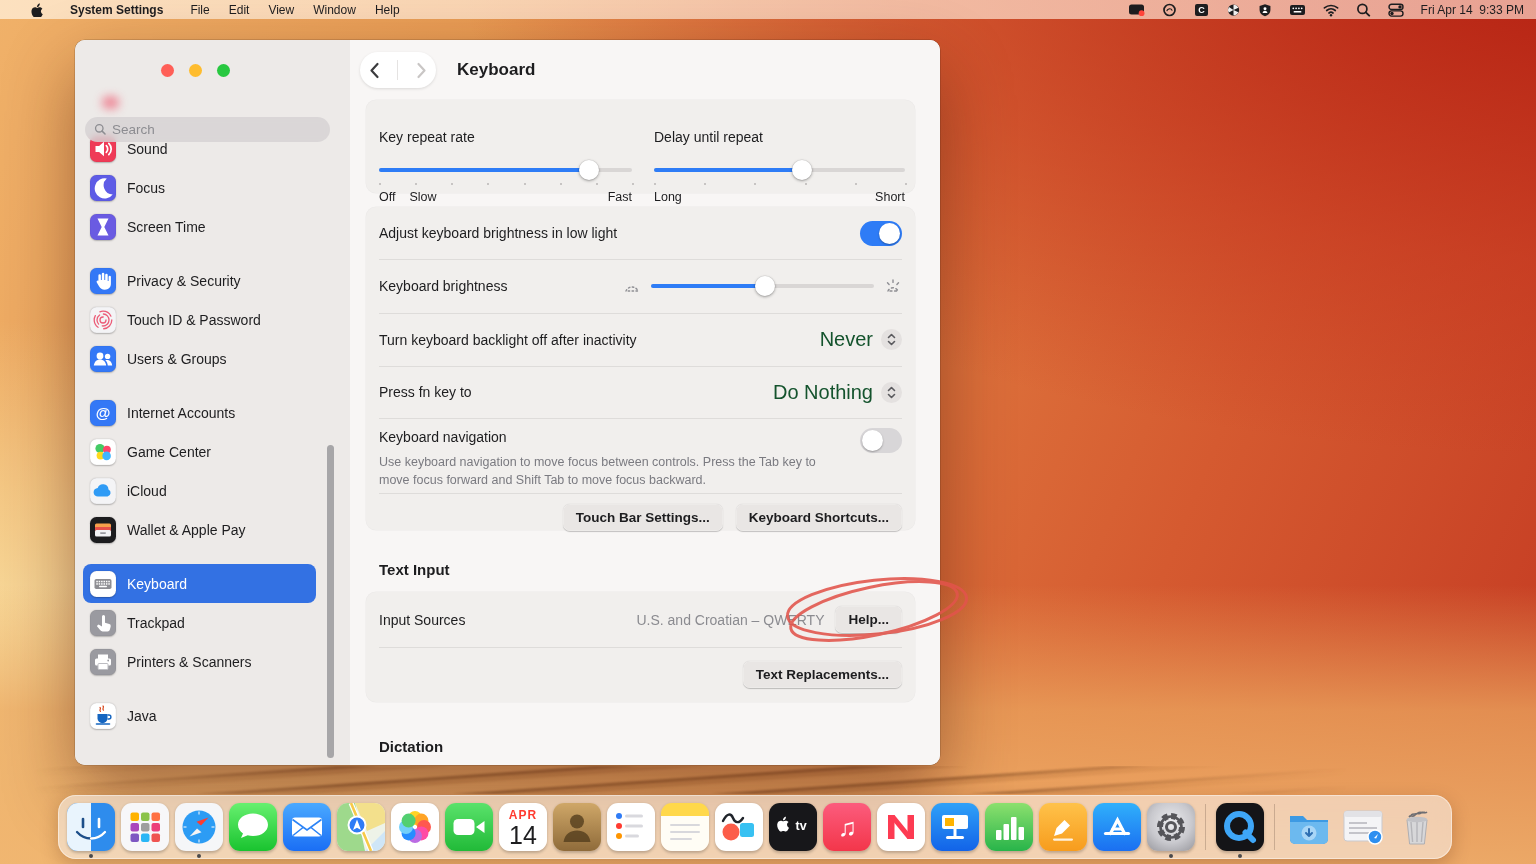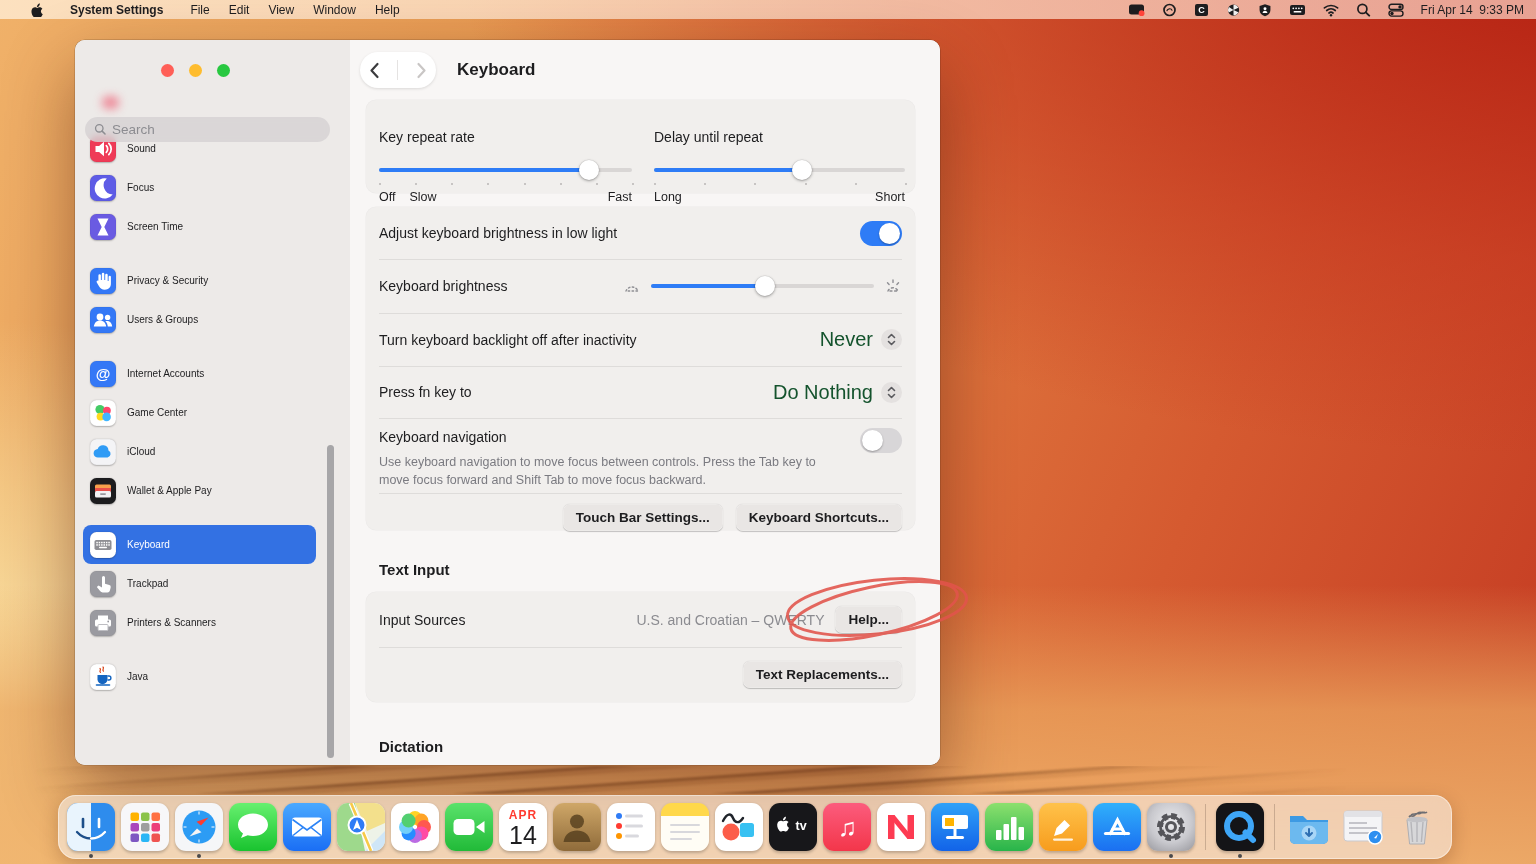--- a/index.html
+++ b/index.html
@@ -41,21 +41,21 @@
   #sb-search{position:absolute;left:10px;top:77px;width:245px;height:25px;border-radius:13px;
     background:rgba(213,210,211,.82);backdrop-filter:blur(3px);display:flex;align-items:center;padding:0 9px;z-index:5;}
   #sb-search span{color:#8c8c91;font-size:13.5px;margin-left:5px;}
   #sb-list{position:absolute;left:8px;top:89px;width:233px;}
   .sb-group{margin-bottom:15px;}
   .sb-row{display:flex;align-items:center;height:39px;border-radius:8px;padding-left:7px;cursor:default;}
   .sb-row.selected{background:#3371e3;}
   .sb-row.selected .sb-label{color:#fff;}
   .sb-tile{width:26px;height:26px;border-radius:6.5px;margin-right:11px;flex:0 0 auto;
     box-shadow:0 .5px 1.5px rgba(0,0,0,.25),inset 0 0 0 .5px rgba(0,0,0,.06);display:flex;align-items:center;justify-content:center;}
-  .sb-label{font-size:10px;color:#1d1d1f;white-space:nowrap;}
+  .sb-label{font-size:14px;color:#1d1d1f;white-space:nowrap;}
   #sb-scrollbar{position:absolute;left:252px;top:405px;width:7px;height:313px;border-radius:3.5px;background:rgba(110,110,115,.55);}
 
   
   #main{position:absolute;left:275px;top:0;width:590px;height:100%;background:#f8f6f5;}
   #nav-pill{position:absolute;left:10px;top:12px;width:76px;height:36px;border-radius:18px;background:#fff;
     box-shadow:0 1px 3px rgba(0,0,0,.12);display:flex;align-items:center;justify-content:space-around;}
   #nav-pill .sep{width:1px;height:20px;background:#e5e3e2;}
   #page-title{position:absolute;left:107px;top:20px;font-size:17px;font-weight:700;color:#1d1d1f;}
   .card{position:absolute;left:16px;width:549px;background:#f1efed;border-radius:10px;box-shadow:0 0 0 .5px rgba(0,0,0,.05);}
   #card-repeat{top:60px;height:93px;}
@@ -252,20 +252,32 @@
           <div class="sb-group">
             <div class="sb-row">
               <span class="sb-tile" style="background: rgb(52, 120, 246);">
                 <svg width="26" height="26" viewBox="0 0 26 26">
                   <path fill="#fff" d="M8.4 14V7.4a1.25 1.25 0 0 1 2.5 0V12h.9V5.9a1.25 1.25 0 0 1 2.5 0V12h.9V6.9a1.25 1.25 0 0 1 2.5 0V13h.9V9a1.15 1.15 0 0 1 2.3 0v6.8c0 3.5-2.5 5.9-6.1 5.9-2.9 0-4.4-1.3-5.8-3.5l-2.2-3.7a1.25 1.25 0 0 1 2.1-1.4z"></path>
                 </svg>
               </span>
               <span class="sb-label">Privacy &amp; Security</span>
             </div>
             <div class="sb-row">
+              <span class="sb-tile" style="background: rgb(244, 244, 246);">
+                <svg width="26" height="26" viewBox="0 0 26 26">
+                  <g fill="none" stroke="#ec5c78" stroke-width="1.3" stroke-linecap="round">
+                    <circle cx="13" cy="13" r="3" stroke-dasharray="14 5"></circle>
+                    <circle cx="13" cy="13" r="6" stroke-dasharray="10 4"></circle>
+                    <circle cx="13" cy="13" r="8.8" stroke-dasharray="13 6"></circle>
+                  </g>
+                </svg>
+              </span>
+              <span class="sb-label">Touch ID &amp; Password</span>
+            </div>
+            <div class="sb-row">
               <span class="sb-tile" style="background: rgb(52, 120, 246);">
                 <svg width="26" height="26" viewBox="0 0 26 26">
                   <circle cx="10" cy="10" r="3.4" fill="#fff"></circle>
                   <circle cx="17.6" cy="10.4" r="2.7" fill="#fff"></circle>
                   <path fill="#fff" d="M3.8 19.6c.5-4.1 3.2-6.1 6.2-6.1s5.7 2 6.2 6.1z"></path>
                   <path fill="#fff" d="M17 13.9c2.6 0 4.8 1.7 5.2 5.7h-4.4c-.2-2.4-1-4.2-2.5-5.4.6-.2 1.1-.3 1.7-.3z"></path>
                 </svg>
               </span>
               <span class="sb-label">Users &amp; Groups</span>
             </div>

